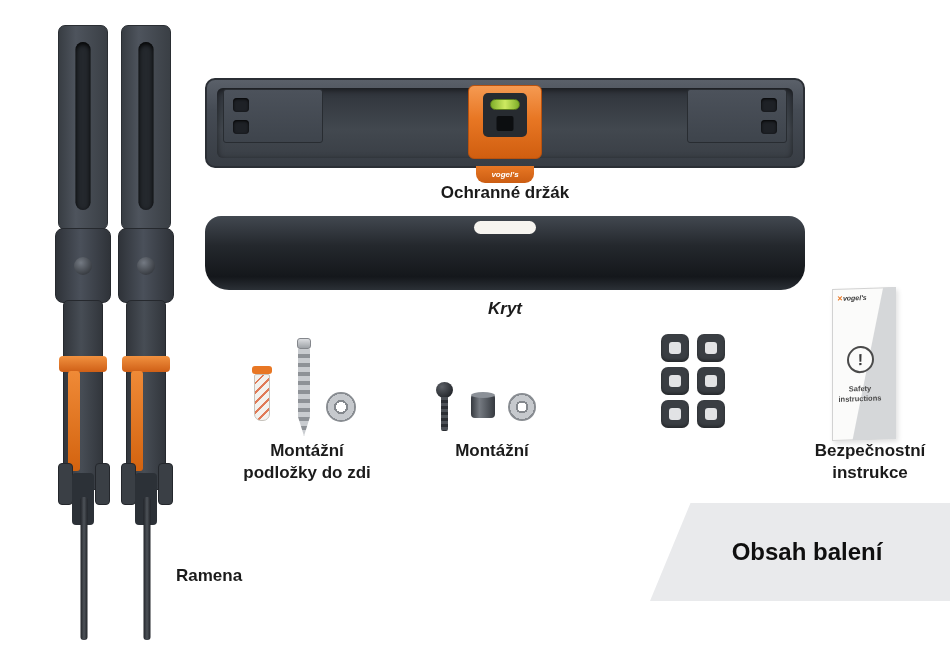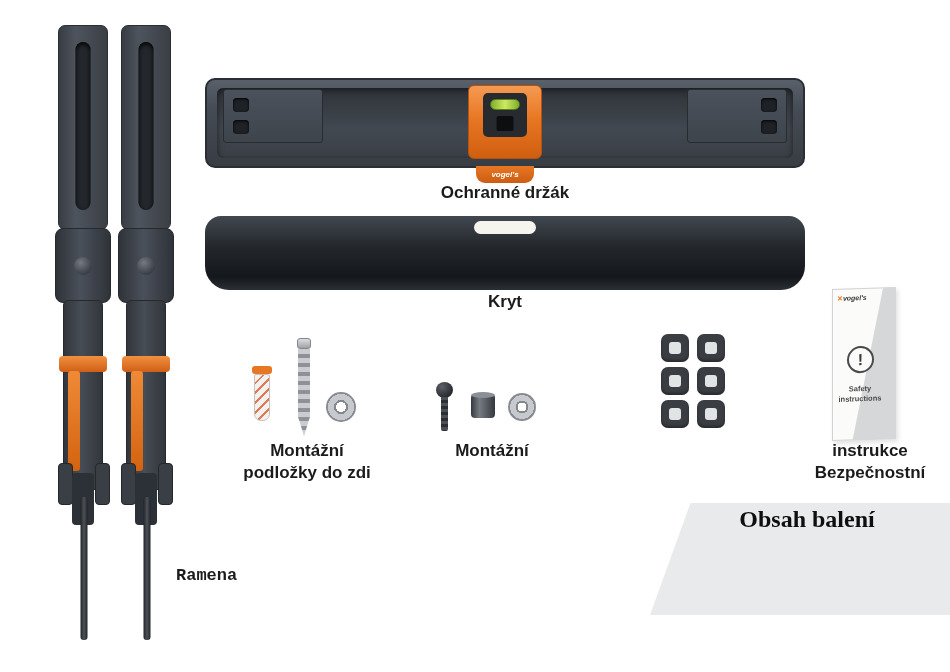--- a/index.html
+++ b/index.html
@@ -106,24 +106,24 @@
                 clip-path:polygon(80% 0,100% 0,100% 100%,32% 100%);}
   .leaflet-brand{position:absolute;top:6px;left:5px;font-size:7px;font-weight:bold;font-style:italic;color:#3a3a3a;}
   .leaflet-brand .mark{color:#e87724;font-style:normal;}
   .leaflet-circle{position:absolute;top:58px;left:15px;width:27px;height:27px;box-sizing:border-box;
                   border:2px solid #4a4a4a;border-radius:50%;color:#3a3a3a;font-weight:bold;font-size:16px;
                   text-align:center;line-height:23px;background:#fbfbfa;}
   .leaflet-text{position:absolute;top:96px;left:0;width:56px;text-align:center;font-size:7.5px;
                 font-weight:bold;color:#4a4a4a;line-height:1.3;}
 
   
-  .package-banner{position:absolute;left:650px;top:503px;width:300px;height:112px;background:#e9eaec;
+  .package-banner{position:absolute;left:650px;top:503px;width:300px;height:98px;background:#e9eaec;
                   clip-path:polygon(13.5% 0,100% 0,100% 100%,0 100%);
-                  display:flex;flex-direction:row;justify-content:center;text-align:center;
-                  font-size:24px;font-weight:bold;color:#0f0f0f;line-height:1.35;padding-left:14px;box-sizing:border-box;font-family:Liberation Serif, serif;}
+                  display:flex;flex-direction:column;justify-content:center;text-align:center;
+                  font-size:24px;font-weight:bold;color:#0f0f0f;line-height:1.35;padding-left:14px;box-sizing:border-box;}
 </style>
 </head>
 <body>
 
 <div class="stage">
 
   <div class="arm" id="arm1">
     <div class="arm-rail">
       <div class="arm-rail-slot"></div>
     </div>
@@ -150,21 +150,21 @@
     <div class="arm-body">
       <div class="arm-clip"></div>
       <div class="arm-strap"></div>
     </div>
     <div class="arm-hook-l"></div>
     <div class="arm-hook-r"></div>
     <div class="arm-foot"></div>
     <div class="arm-rod"></div>
   </div>
 
-  <div class="part-label" style="left:176px;top:565px;text-align:left;font-family:Liberation Mono, monospace;">Ramena</div>
+  <div class="part-label" style="left:176px;top:565px;text-align:left;">Ramena</div>
 
   <div class="bracket">
     <div class="bracket-inner"></div>
     <div class="bracket-plate plate-left">
       <div class="plate-hole hole-tl"></div>
       <div class="plate-hole hole-bl"></div>
     </div>
     <div class="bracket-plate plate-right">
       <div class="plate-hole hole-tr"></div>
       <div class="plate-hole hole-br"></div>
@@ -175,21 +175,21 @@
         <div class="level-hole"></div>
       </div>
     </div>
     <div class="bracket-tab">vogel's</div>
   </div>
   <div class="part-label" style="left:205px;top:182px;width:600px;">Ochranné držák</div>
 
   <div class="cover">
     <div class="cover-slot"></div>
   </div>
-  <div class="part-label" style="left:205px;top:291px;width:600px;">Kryt</div>
+  <div class="part-label" style="left:205px;top:298px;width:600px;font-style:italic;">Kryt</div>
 
   <div class="plug">
     <div class="plug-collar"></div>
     <div class="plug-shaft"></div>
   </div>
   <div class="screw-wall">
     <div class="screw-wall-head"></div>
     <div class="screw-wall-shaft"></div>
   </div>
   <div class="washer" id="washer-wall"></div>
@@ -235,21 +235,21 @@
     <div class="leaflet-page"></div>
     <div class="leaflet-fold"></div>
     <div class="leaflet-brand"><span class="mark">✕</span><span>vogel's</span></div>
     <div class="leaflet-circle">!</div>
     <div class="leaflet-text">
       <div>Safety</div>
       <div>instructions</div>
     </div>
   </div>
   <div class="part-label" style="left:800px;top:440px;width:140px;">
+    <div>Bezpečnostní</div>
     <div>instrukce</div>
-    <div>Bezpečnostní</div>
   </div>
 
   <div class="package-banner">
     <div>Obsah balení</div>
   </div>
 
 </div>
 
 </body></html>

